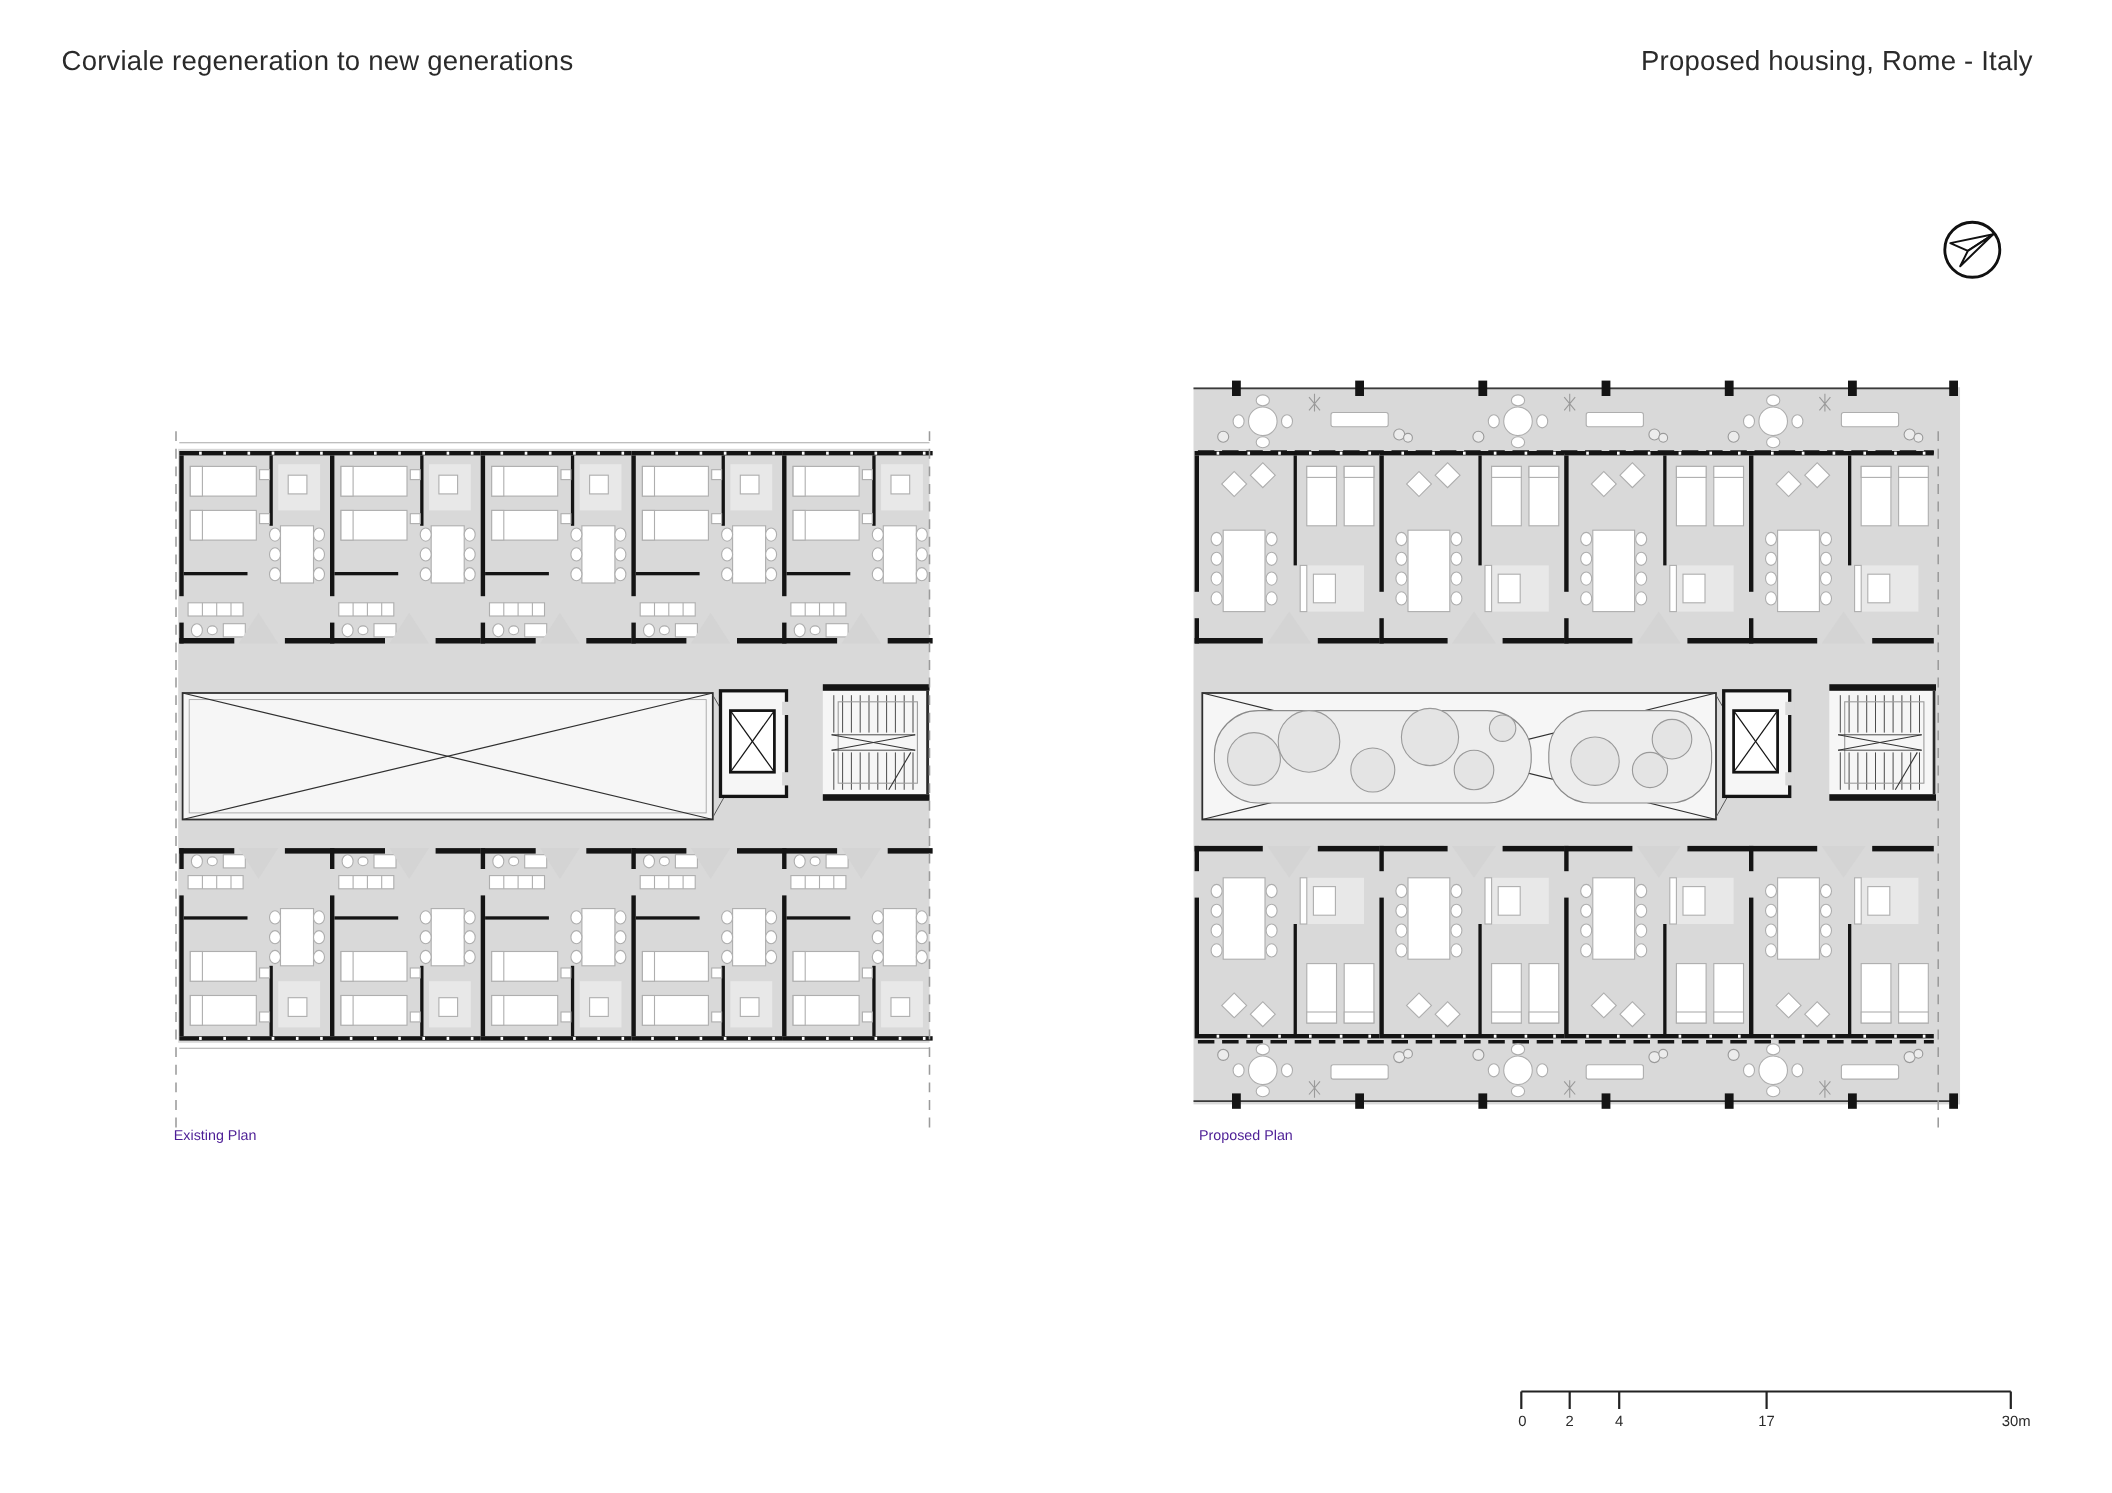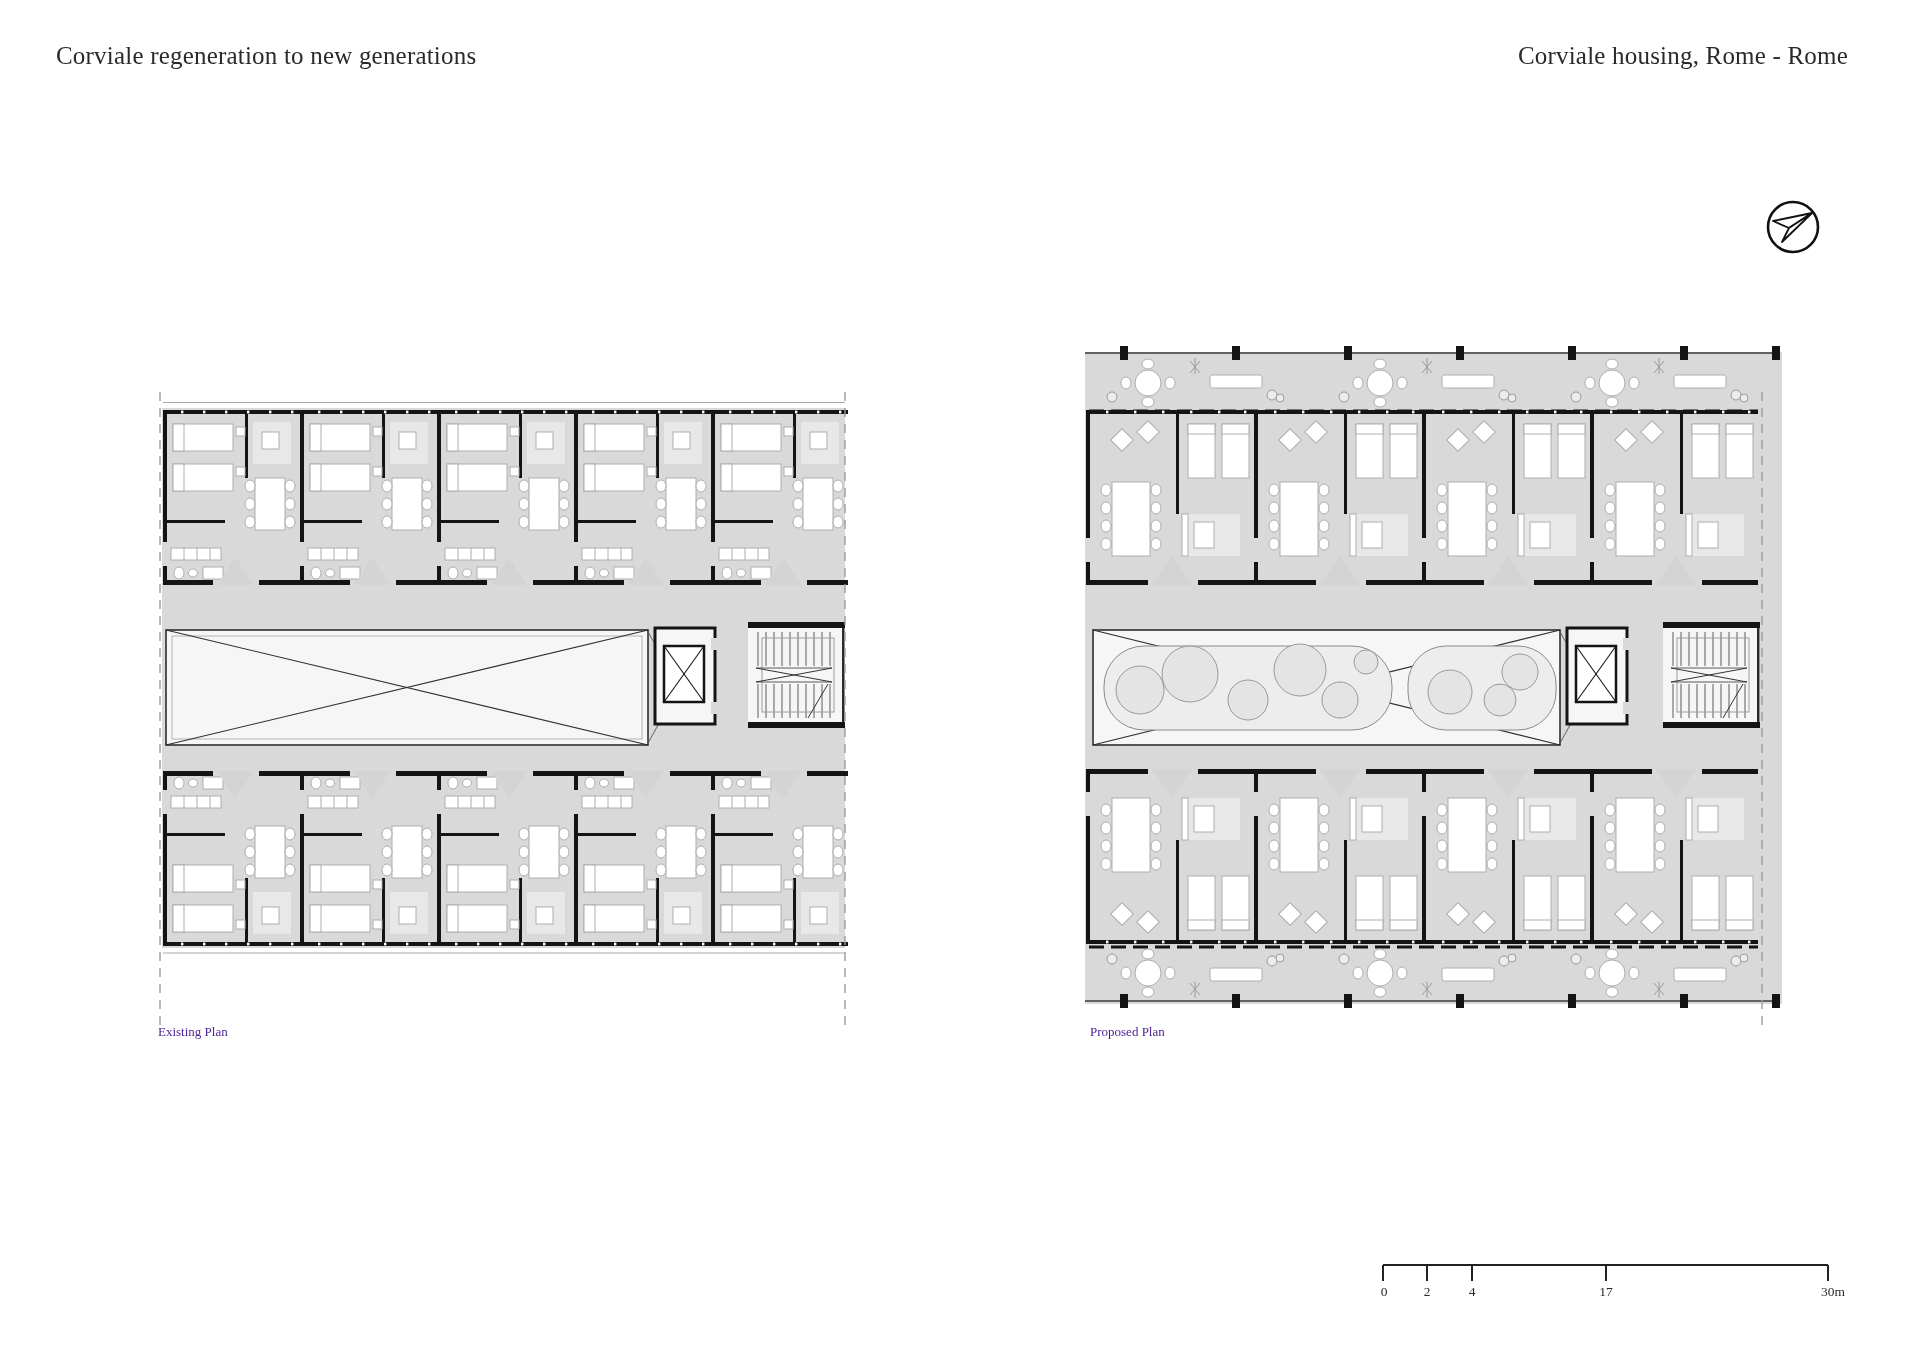--- a/index.html
+++ b/index.html
@@ -1,17 +1,17 @@
 <!DOCTYPE html>
 <html><head>
 <meta charset="utf-8">
 <style>
   html,body{margin:0;padding:0;background:#ffffff;}
   .page{position:relative;width:1920px;height:1357px;background:#ffffff;overflow:hidden;
-        font-family:Liberation Serif, serif;color:#2b2b2b;}
+        font-family:Liberation Sans, sans-serif;color:#2b2b2b;}
   .title{position:absolute;top:42px;font-size:25px;letter-spacing:.2px;color:#2a2a2a;white-space:nowrap;}
   .title.left{left:56px;}
   .title.right{right:72px;text-align:right;}
   .plan-label{position:absolute;font-size:13px;color:#4c1d95;white-space:nowrap;}
   .scale-label{position:absolute;top:1284px;font-size:13.5px;color:#2b2b2b;transform:translateX(-50%);white-space:nowrap;}
   .north{position:absolute;left:1764px;top:196px;width:60px;height:62px;}
   svg.drawing{position:absolute;left:0;top:0;}
 </style>
 </head>
 <body>
@@ -290,21 +290,21 @@
       <line x1="1383" y1="1265" x2="1828" y2="1265"></line>
       <line x1="1383" y1="1265" x2="1383" y2="1281"></line>
       <line x1="1427" y1="1265" x2="1427" y2="1281"></line>
       <line x1="1472" y1="1265" x2="1472" y2="1281"></line>
       <line x1="1606" y1="1265" x2="1606" y2="1281"></line>
       <line x1="1828" y1="1265" x2="1828" y2="1281"></line>
     </g>
   </svg>
 
   <div class="title left">Corviale regeneration to new generations</div>
-  <div class="title right">Corviale housing, Rome - Rome</div>
+  <div class="title right">Proposed housing, Rome - Italy</div>
 
   <span class="plan-label" style="left:158px;top:1024px">Existing Plan</span>
   <span class="plan-label" style="left:1090px;top:1024px">Proposed Plan</span>
 
   <span class="scale-label" style="left:1384px">0</span>
   <span class="scale-label" style="left:1427px">2</span>
   <span class="scale-label" style="left:1472px">4</span>
   <span class="scale-label" style="left:1606px">17</span>
   <span class="scale-label" style="left:1833px">30m</span>
 

